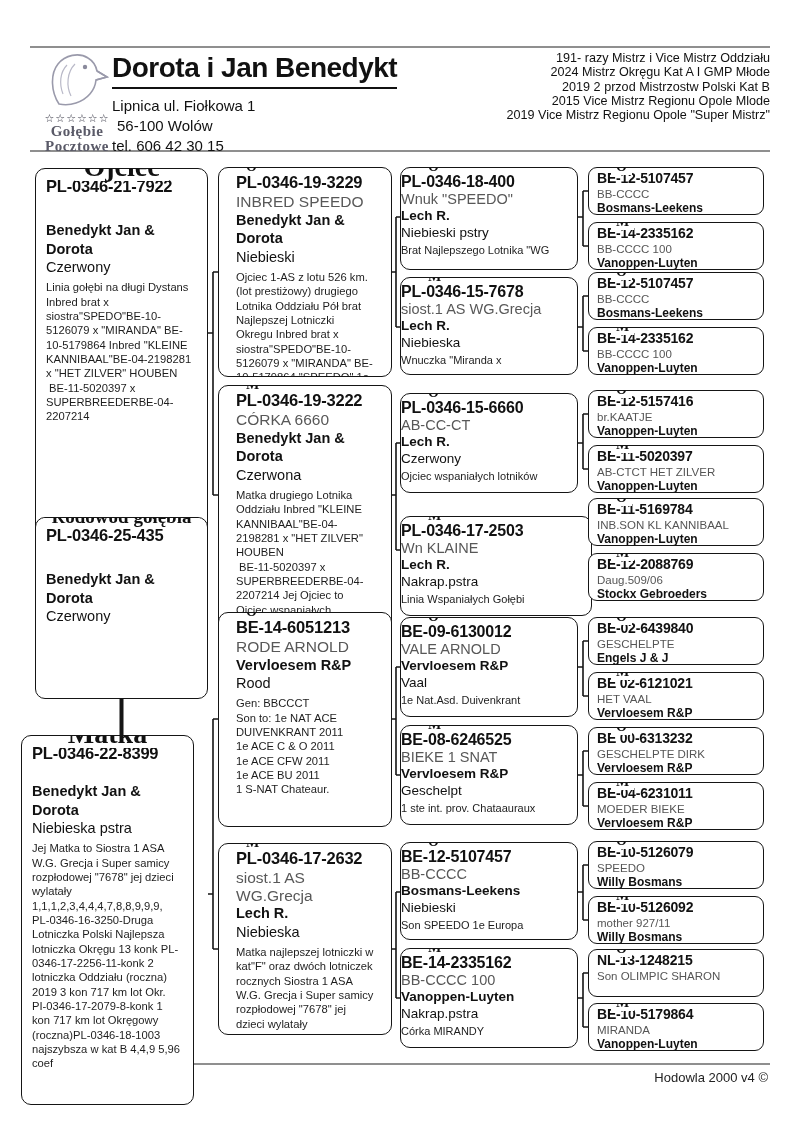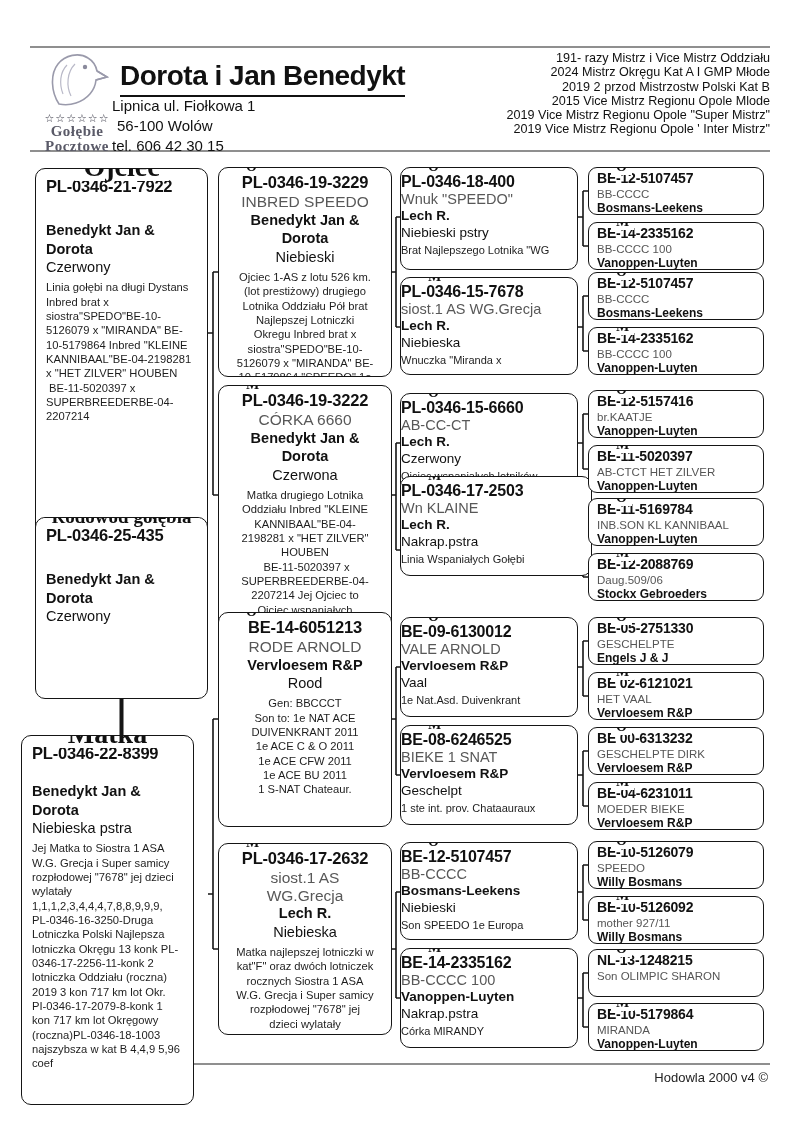--- a/index.html
+++ b/index.html
@@ -6,39 +6,39 @@
   .page{
     position:relative;width:800px;height:1131px;background:#ffffff;margin:0 auto;
     font-family:"Liberation Sans", sans-serif;color:#111;overflow:hidden;
   }
   .hrule{position:absolute;left:30px;width:740px;height:2px;background:#8f8f8f;}
   
   .logo{position:absolute;left:42px;top:50px;width:70px;text-align:center;color:#5a5a68;}
   .logo .stars{font-size:11px;letter-spacing:1px;line-height:12px;color:#3c3c4a;}
   .logo .word{font-family:"Liberation Serif", serif;font-weight:bold;font-size:15px;line-height:15px;letter-spacing:.5px;}
   .title{
-    position:absolute;left:112px;top:52px;margin:8px;font-size:28px;font-weight:bold;
+    position:absolute;left:112px;top:52px;margin:0;font-size:28px;font-weight:bold;
     border-bottom:2px solid #111;padding-bottom:3px;letter-spacing:-.5px;
   }
   .addr{position:absolute;left:112px;top:96px;font-size:15px;line-height:20px;}
   .addr .l2{padding-left:5px;}
   .ach{position:absolute;right:30px;top:51px;width:380px;text-align:right;font-size:12.6px;line-height:14.3px;}
   
   .pbox{position:absolute;background:#fff;border:1.6px solid #151515;border-radius:10px;box-sizing:border-box;overflow:hidden;}
   .tag{position:absolute;background:#fff;padding:0 5px;font-family:"Liberation Serif", serif;font-weight:bold;font-size:14px;top:-9px;left:22px;line-height:16px;}
   .col1label{position:absolute;left:50%;transform:translateX(-50%);background:#fff;padding:0 9px;font-family:"Liberation Serif", serif;font-weight:bold;white-space:nowrap;line-height:1;}
   .lab-big{font-size:28px;top:-16px;}
   .lab-mid{font-size:19px;top:-11px;}
   .ring{font-weight:bold;font-size:16.5px;line-height:1.2;letter-spacing:-.2px;}
   .pname{font-size:15.5px;line-height:1.15;color:#585858;}
   .owner{font-weight:bold;font-size:14.5px;line-height:1.3;}
   .pcolor{font-weight:normal;font-size:14.5px;line-height:1.3;}
   .desc{font-size:11.2px;line-height:1.28;color:#1d1d1d;margin-top:3px;white-space:pre-wrap;overflow-wrap:anywhere;}
   .pad1{padding:8px 10px;}
-  .pad2{padding:5px 17px;text-align:center;}
+  .pad2{padding:5px 17px;}
   .gap1{height:24px;}
   .gap2{height:18px;}
   
   .g3 .ring{font-size:16px;}
   .g3 .pname{font-size:14.5px;}
   .g3 .owner,.g3 .pcolor{font-size:13.5px;line-height:1.25;}
   .g3 .desc{font-size:11px;margin-top:1px;}
   .g3{padding:4px 0;}
   
   .g4{padding:2px 8px;border-radius:9px;}
@@ -77,21 +77,20 @@
     <div class="l2">56-100 Wolów</div>
     <div>tel. 606 42 30 15</div>
   </div>
 
   <div class="ach">
     <div>191- razy Mistrz i Vice Mistrz Oddziału</div>
     <div>2024 Mistrz Okręgu Kat A I GMP  Młode</div>
     <div>2019 2 przod Mistrzostw Polski Kat B</div>
     <div>2015 Vice Mistrz Regionu Opole Mlode</div>
     <div>2019 Vice Mistrz Regionu Opole "Super Mistrz"</div>
-    <div>2019 Vice Mistrz Regionu Opole ' Inter Mistrz"</div>
   </div>
 
   <svg class="connectors" width="800" height="1131">
     <path d="M121.5 498 V517 M121.5 699 V735" stroke="#151515" stroke-width="4" fill="none"></path>
     <path d="M208 333 H213 M213 272 V495 M213 272 H218 M213 495 H218
              M208 894 H213 M213 719 V949 M213 719 H218 M213 949 H218
              M392 272 H396 M396 217 V327 M396 217 H400 M396 327 H400
              M392 495 H396 M396 443 V550 M396 443 H400 M396 550 H400
              M392 719 H396 M396 667 V775 M396 667 H400 M396 775 H400
              M392 949 H396 M396 892 V998 M396 892 H400 M396 998 H400
@@ -188,21 +187,21 @@
     <div class="desc">Wnuczka "Miranda x</div>
   </div>
   <div class="pbox g3" style="left:400px;top:393px;width:178px;height:100px">
     <span class="tag">O</span>
     <div class="ring">PL-0346-15-6660</div>
     <div class="pname">AB-CC-CT</div>
     <div class="owner">Lech R.</div>
     <div class="pcolor">Czerwony</div>
     <div class="desc">Ojciec wspaniałych lotników</div>
   </div>
-  <div class="pbox g3" style="left:400px;top:476px;width:192px;height:100px">
+  <div class="pbox g3" style="left:400px;top:516px;width:192px;height:100px">
     <span class="tag">M</span>
     <div class="ring">PL-0346-17-2503</div>
     <div class="pname">Wn KLAINE</div>
     <div class="owner">Lech R.</div>
     <div class="pcolor">Nakrap.pstra</div>
     <div class="desc">Linia Wspaniałych Gołębi</div>
   </div>
   <div class="pbox g3" style="left:400px;top:617px;width:178px;height:100px">
     <span class="tag">O</span>
     <div class="ring">BE-09-6130012</div>
@@ -279,21 +278,21 @@
     <div class="owner">Vanoppen-Luyten</div>
   </div>
   <div class="pbox g4" style="left:588px;top:553px;width:176px;height:48px">
     <span class="tag">M</span>
     <div class="ring">BE-12-2088769</div>
     <div class="pname">Daug.509/06</div>
     <div class="owner">Stockx Gebroeders</div>
   </div>
   <div class="pbox g4" style="left:588px;top:617px;width:176px;height:48px">
     <span class="tag">O</span>
-    <div class="ring">BE-05-2751330</div>
+    <div class="ring">BE-02-6439840</div>
     <div class="pname">GESCHELPTE</div>
     <div class="owner">Engels J &amp; J</div>
   </div>
   <div class="pbox g4" style="left:588px;top:672px;width:176px;height:48px">
     <span class="tag">M</span>
     <div class="ring">BE 02-6121021</div>
     <div class="pname">HET VAAL</div>
     <div class="owner">Vervloesem R&amp;P</div>
   </div>
   <div class="pbox g4" style="left:588px;top:727px;width:176px;height:48px">

